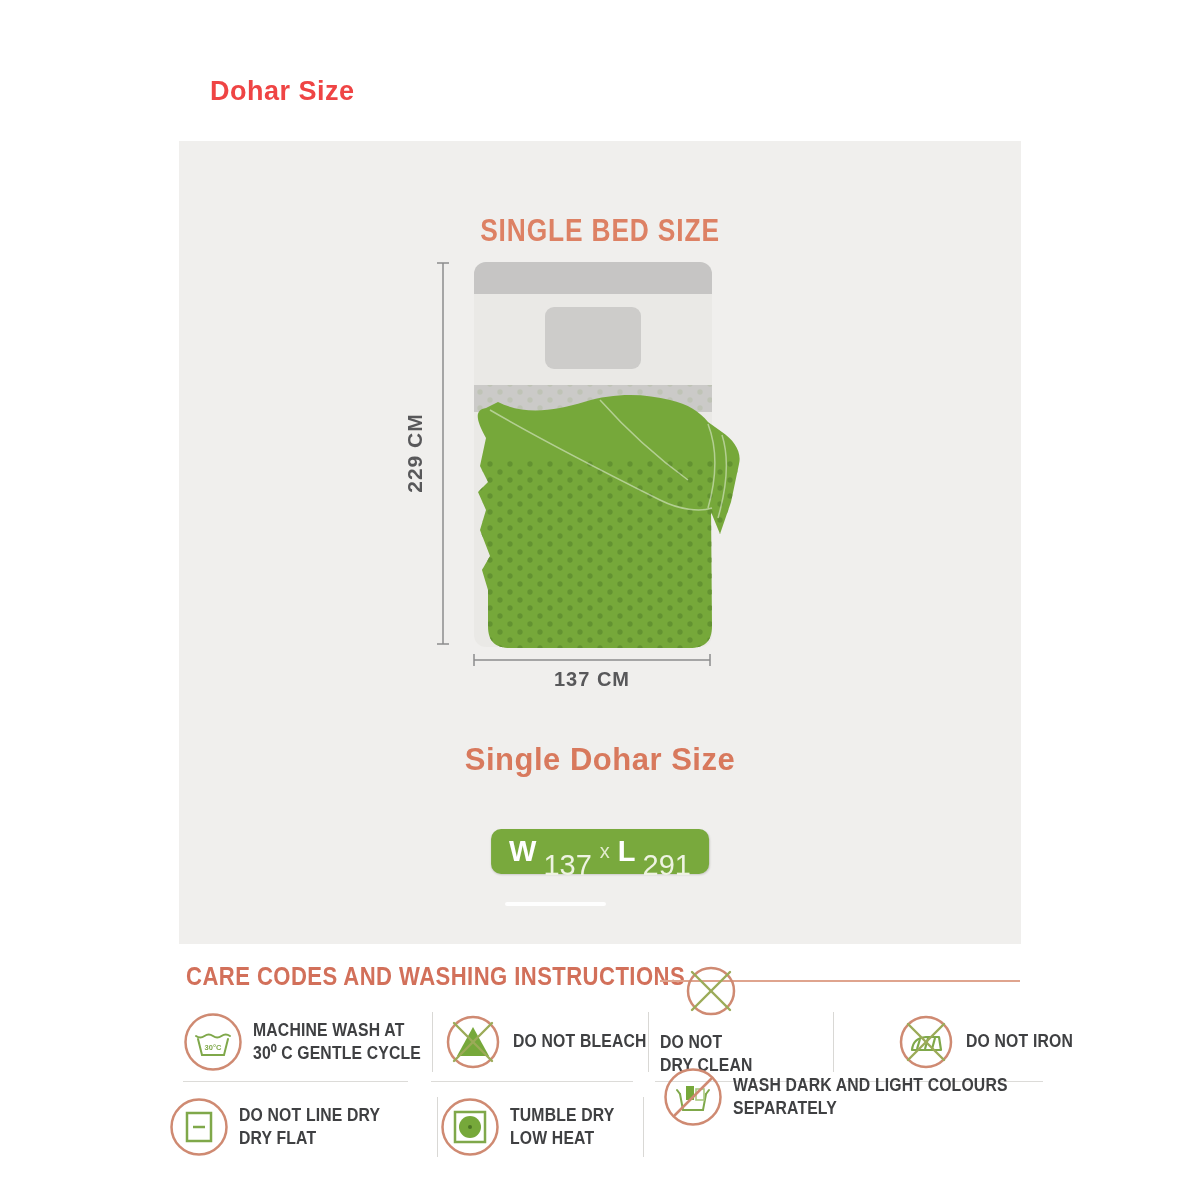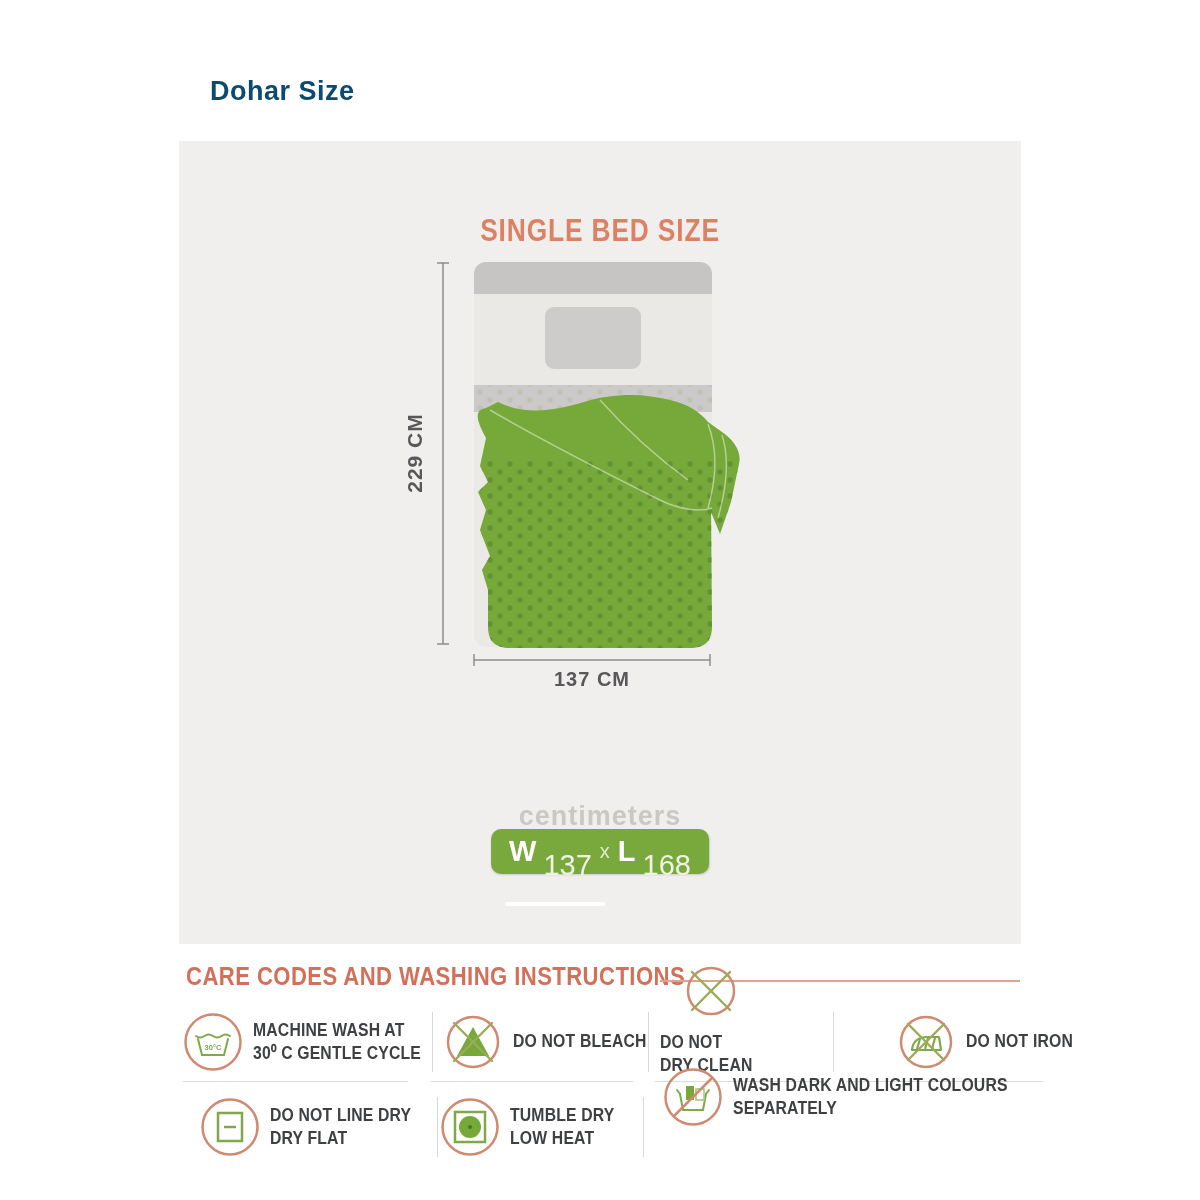--- a/index.html
+++ b/index.html
@@ -1,21 +1,21 @@
 <!DOCTYPE html>
 <html><head>
 <meta charset="utf-8">
 <style>
   * { margin:0; padding:0; box-sizing:border-box; }
   html,body { width:1200px; height:1200px; background:#ffffff;
               font-family:"Liberation Sans", sans-serif; }
   body { position:relative; overflow:hidden; }
 
   .page-title { position:absolute; left:210px; top:76px;
-                font-size:27px; font-weight:bold; color:#0c4a6e; letter-spacing:.5px; }
+                font-size:27px; font-weight:bold; color:#ef4444; letter-spacing:.5px; }
 
   .panel { position:absolute; left:179px; top:141px; width:842px; height:803px;
            background:#f0efed; }
 
   .bed-heading { position:absolute; top:72px; left:0; width:100%; text-align:center;
                  font-size:31px; font-weight:bold; color:#dd8164; letter-spacing:1px;
                  transform:scaleX(.85); }
 
   .bed-svg { position:absolute; left:216px; top:119px; }
 
@@ -104,28 +104,28 @@
     <text x="27" y="193" transform="rotate(-90 27 193)" text-anchor="middle" font-size="21" font-weight="bold" fill="#58585a" letter-spacing="1">229 CM</text>
 
     <g stroke="#8d8d8d" stroke-width="1.5">
       <line x1="79" y1="400" x2="315" y2="400"></line>
       <line x1="79" y1="394" x2="79" y2="406"></line>
       <line x1="315" y1="394" x2="315" y2="406"></line>
     </g>
     <text x="197" y="426" text-anchor="middle" font-size="20" font-weight="bold" fill="#58585a" letter-spacing="1">137 CM</text>
   </svg>
 
-  <div class="unit-label">centimeters</div>
+  <div class="subtitle">Single Dohar Size</div>
 
   <div class="size-badge">
     <span class="pfx">W</span>
     <span class="val">137</span>
     <span class="sep">x</span>
     <span class="pfx">L</span>
-    <span class="val">168</span>
+    <span class="val">291</span>
   </div>
 
   <div class="badge-underline"></div>
 </div>
 
 <div class="care-heading">CARE CODES AND WASHING INSTRUCTIONS</div>
 <div class="care-rule"></div>
 
 <div class="care-item" style="left:183px; top:1012px;">
   <span class="care-icon">
@@ -199,21 +199,21 @@
 
 <div class="v-divider" style="left:432px; top:1012px;"></div>
 <div class="v-divider" style="left:648px; top:1012px;"></div>
 <div class="v-divider" style="left:833px; top:1012px;"></div>
 
 <div class="h-divider" style="left:183px; top:1081px; width:225px;"></div>
 <div class="h-divider" style="left:431px; top:1081px; width:202px;"></div>
 <div class="h-divider" style="left:655px; top:1081px; width:169px;"></div>
 <div class="h-divider" style="left:846px; top:1081px; width:197px;"></div>
 
-<div class="care-item" style="left:200px; top:1097px;">
+<div class="care-item" style="left:169px; top:1097px;">
   <span class="care-icon">
     <svg width="60" height="60" viewBox="0 0 60 60">
       <circle cx="30" cy="30" r="27.5" fill="none" stroke="#cf8a72" stroke-width="2.5"></circle>
       <rect x="18" y="16" width="24" height="28" fill="none" stroke="#7fa84a" stroke-width="2.5"></rect>
       <line x1="24" y1="30" x2="36" y2="30" stroke="#7fa84a" stroke-width="2.5"></line>
     </svg>
   </span>
   <div class="care-label">
     <span>DO NOT LINE DRY</span>
     <span>DRY FLAT</span>

